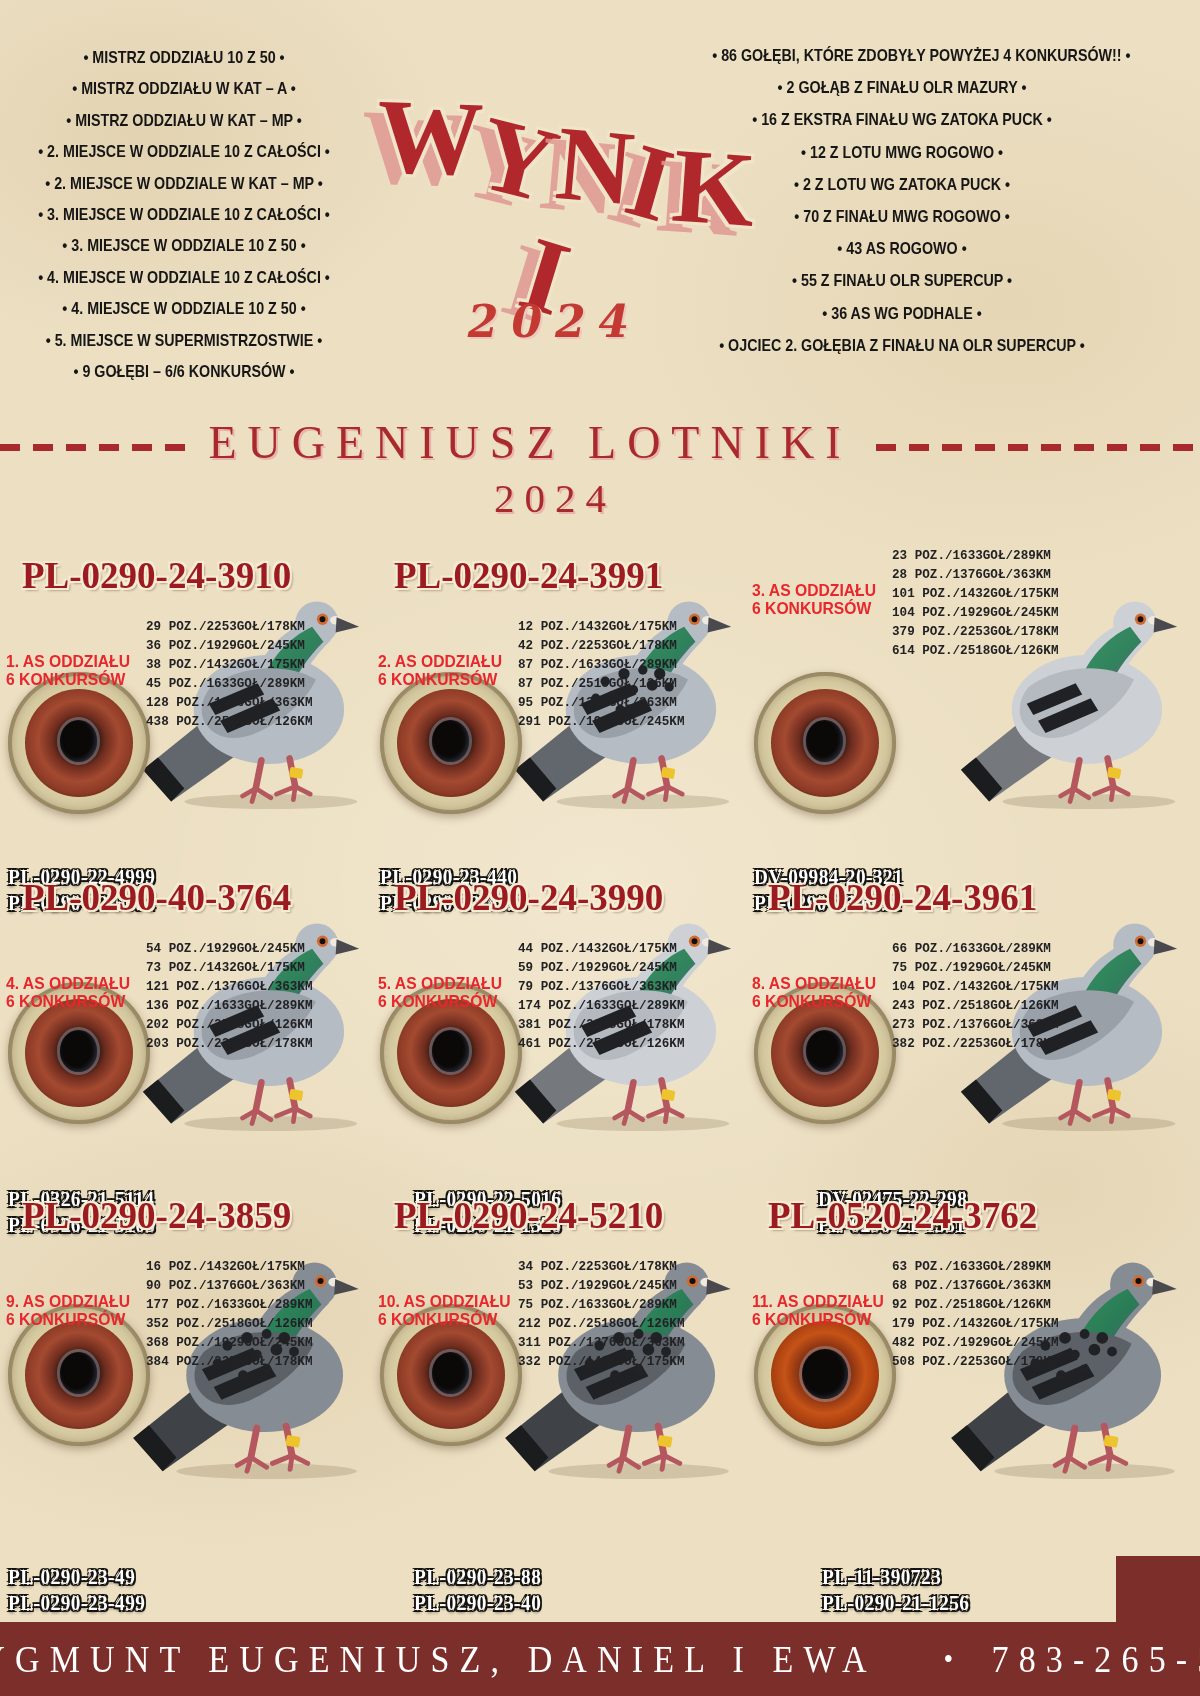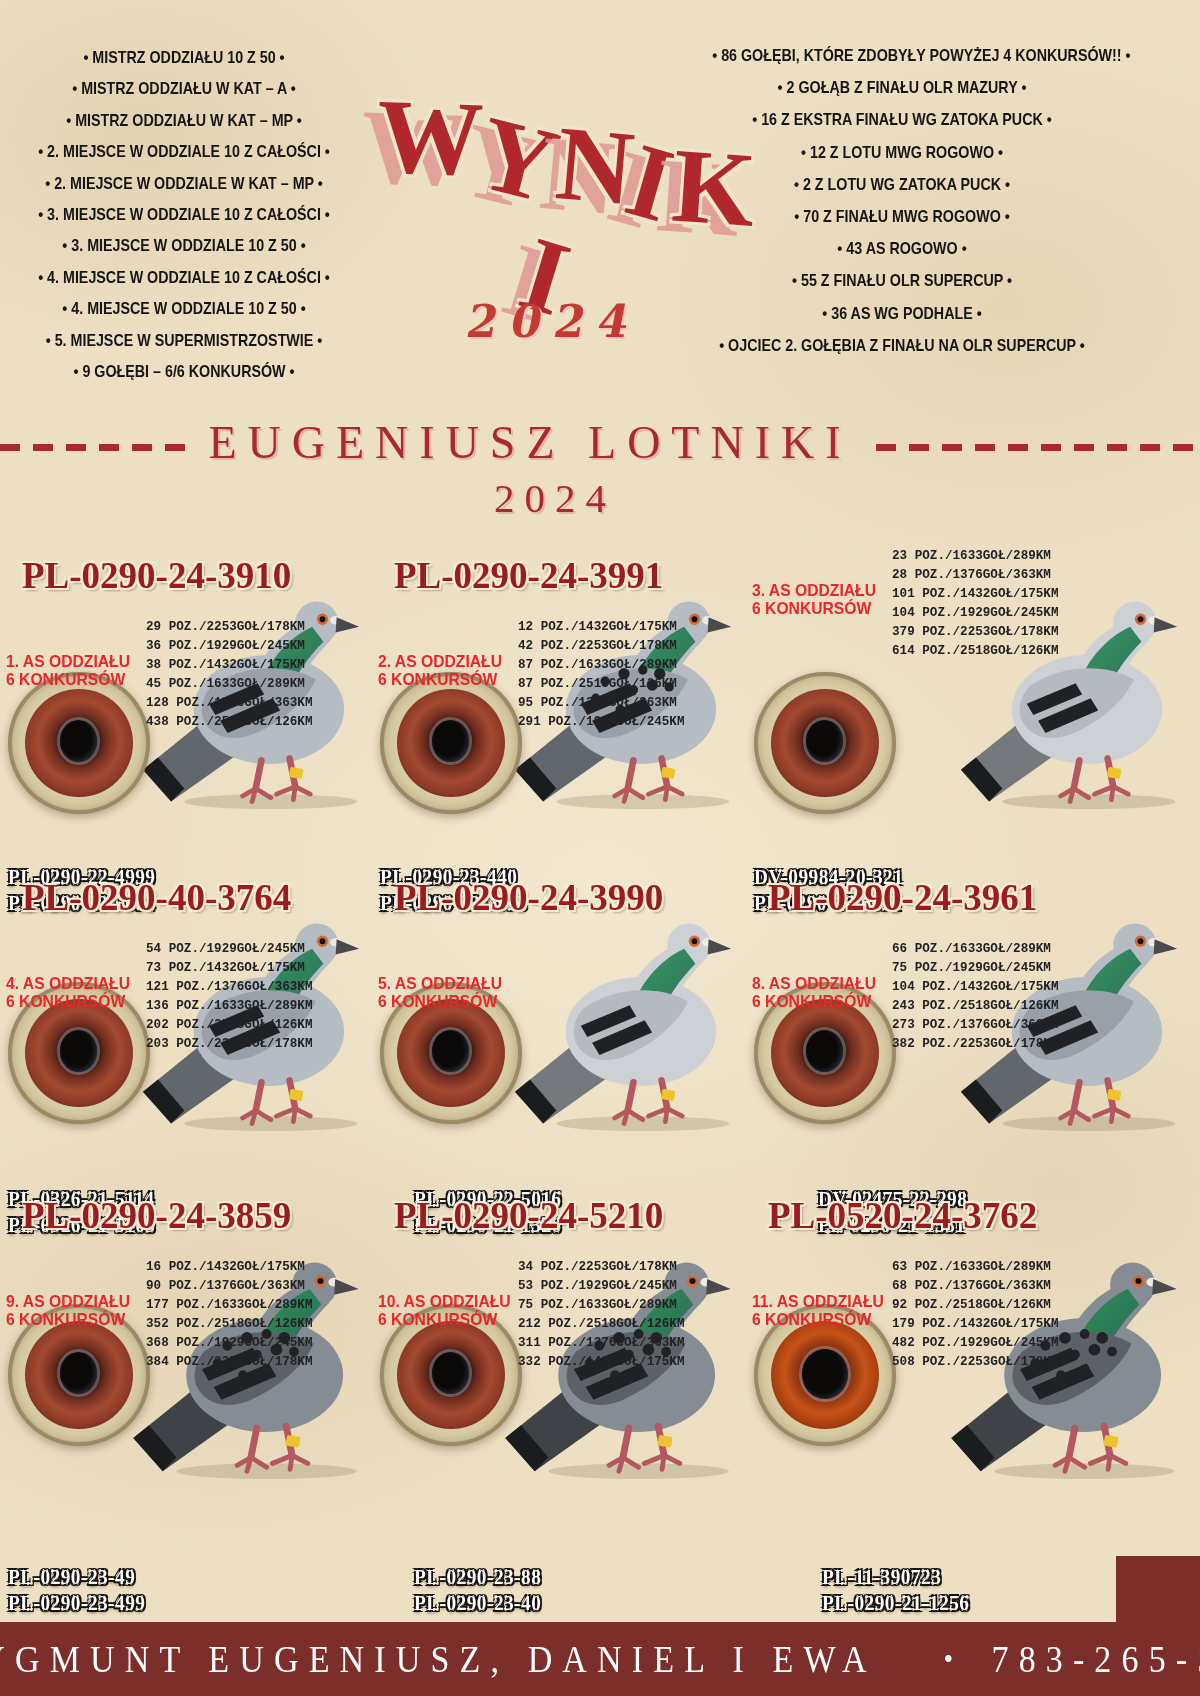--- a/index.html
+++ b/index.html
@@ -293,20 +293,28 @@
     </div>
   </section>
 
   <section class="card r2 c2">
     <h2 class="ring">PL-0290-24-3990</h2>
     <div class="sub-row">
       <div class="rank-block">
         <div class="rank">5. AS ODDZIAŁU</div>
         <div class="comp">6 KONKURSÓW</div>
       </div>
+      <ul class="results">
+        <li>44 POZ./1432GOŁ/175KM</li>
+        <li>59 POZ./1929GOŁ/245KM</li>
+        <li>79 POZ./1376GOŁ/363KM</li>
+        <li>174 POZ./1633GOŁ/289KM</li>
+        <li>381 POZ./2253GOŁ/178KM</li>
+        <li>461 POZ./2518GOŁ/126KM</li>
+      </ul>
     </div>
     <div class="eye">
         <div class="iris">
           <div class="pupil"></div>
         </div>
       </div>
     <svg class="pigeon pv-light" viewBox="0 0 260 250">
         <use href="#pigeon-shape"></use>
       </svg>
     <div class="parents" style="left:36px">

